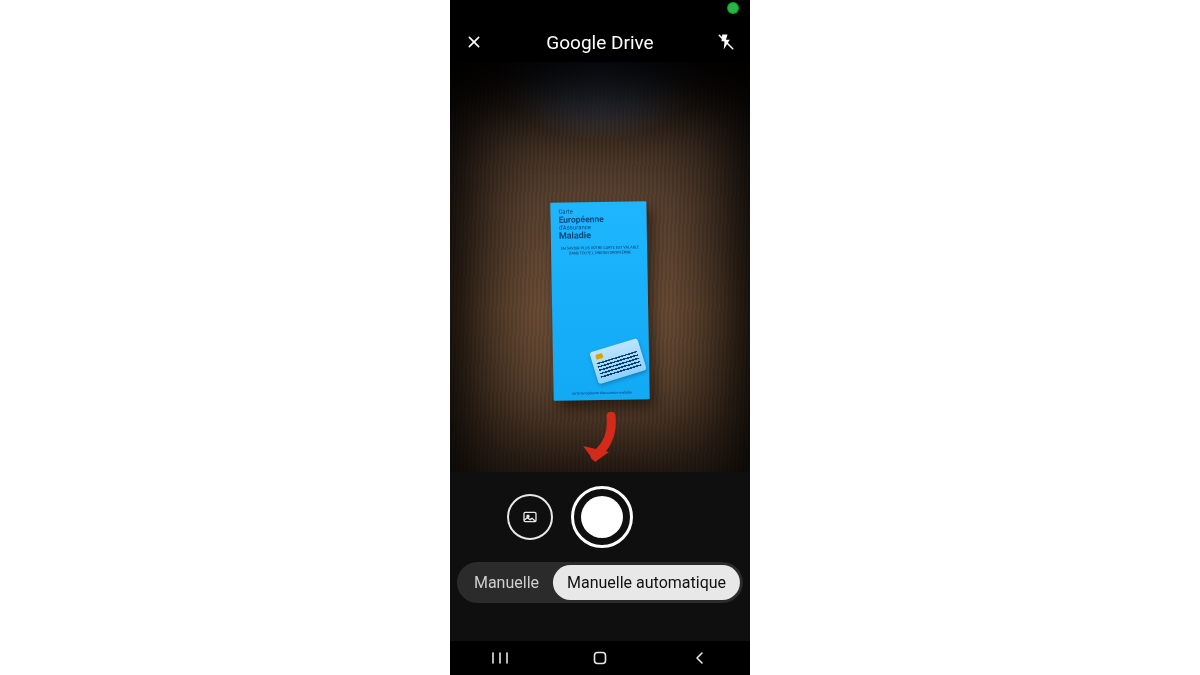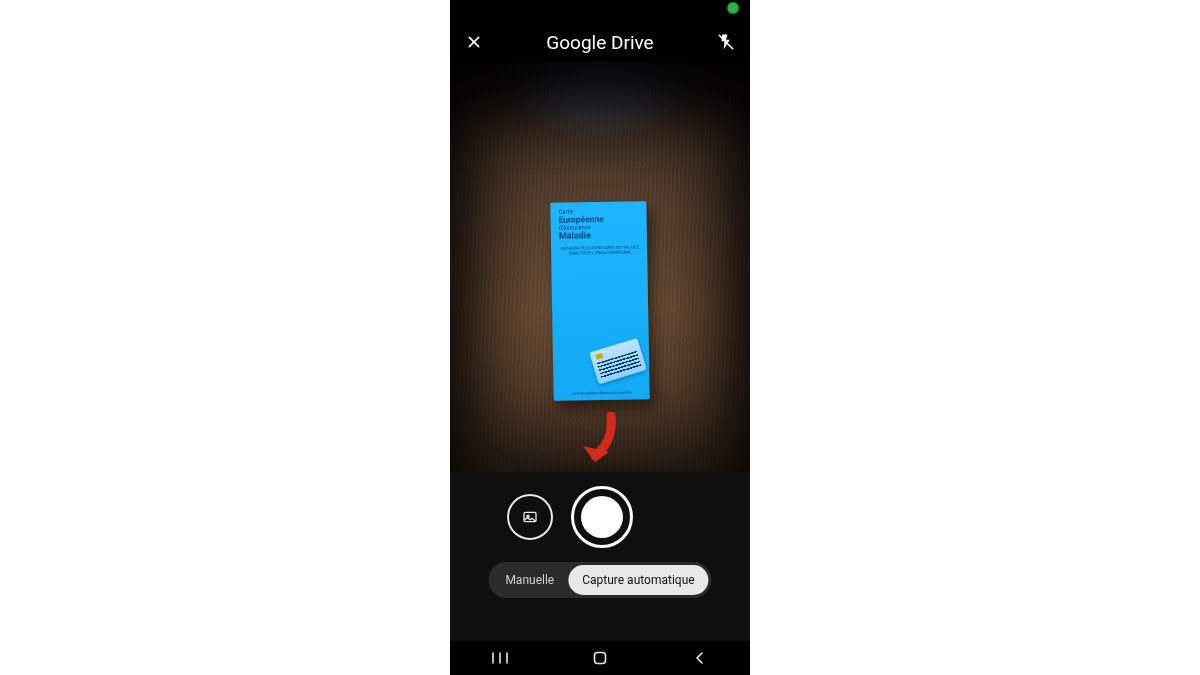--- a/index.html
+++ b/index.html
@@ -44,21 +44,21 @@
 
   
   .controls{position:absolute;left:0;right:0;top:472px;bottom:34px;background:#0f0f0f}
   .ctrl-row{position:absolute;top:14px;left:0;right:0;display:flex;align-items:center;justify-content:center;gap:18px}
   .gallery-btn{width:42px;height:42px;border:2px solid #e8e8e8;border-radius:50%;display:flex;align-items:center;justify-content:center;cursor:pointer}
   .shutter{width:56px;height:56px;border:3px solid #fff;border-radius:50%;display:flex;align-items:center;justify-content:center;cursor:pointer}
   .shutter-inner{width:42px;height:42px;border-radius:50%;background:#fff}
   .shutter-spacer{width:42px;height:42px}
 
   .mode-row{position:absolute;top:90px;left:50%;transform:translateX(-50%);display:flex;background:#2b2b2b;border-radius:999px;padding:3px}
-  .mode{padding:8px 14px;border-radius:999px;font-size:12px;color:#cfcfcf;white-space:nowrap;cursor:pointer}
+  .mode{padding:8px 14px;border-radius:999px;font-size:16px;color:#cfcfcf;white-space:nowrap;cursor:pointer}
   .mode.active{background:#e8e8e8;color:#111}
 
   
   .navbar{position:absolute;left:0;right:0;bottom:0;height:34px;background:#000;display:flex;align-items:center;justify-content:space-around}
   .nav-btn{width:60px;height:24px;display:flex;align-items:center;justify-content:center;color:#e8e8e8;cursor:pointer}
 </style>
 </head>
 <body>
 
 <div class="stage">
@@ -118,21 +118,21 @@
             </svg>
         </div>
         <div class="shutter">
           <div class="shutter-inner"></div>
         </div>
         <div class="shutter-spacer"></div>
       </div>
 
       <div class="mode-row">
         <div class="mode">Manuelle</div>
-        <div class="mode active">Capture automatique</div>
+        <div class="mode active">Manuelle automatique</div>
       </div>
     </div>
 
     <div class="navbar">
       <div class="nav-btn">
         <svg width="18" height="14" viewBox="0 0 18 14" stroke="#e8e8e8" stroke-width="1.6" stroke-linecap="round">
             <line x1="2" y1="2" x2="2" y2="12"></line>
             <line x1="9" y1="2" x2="9" y2="12"></line>
             <line x1="16" y1="2" x2="16" y2="12"></line>
           </svg>

